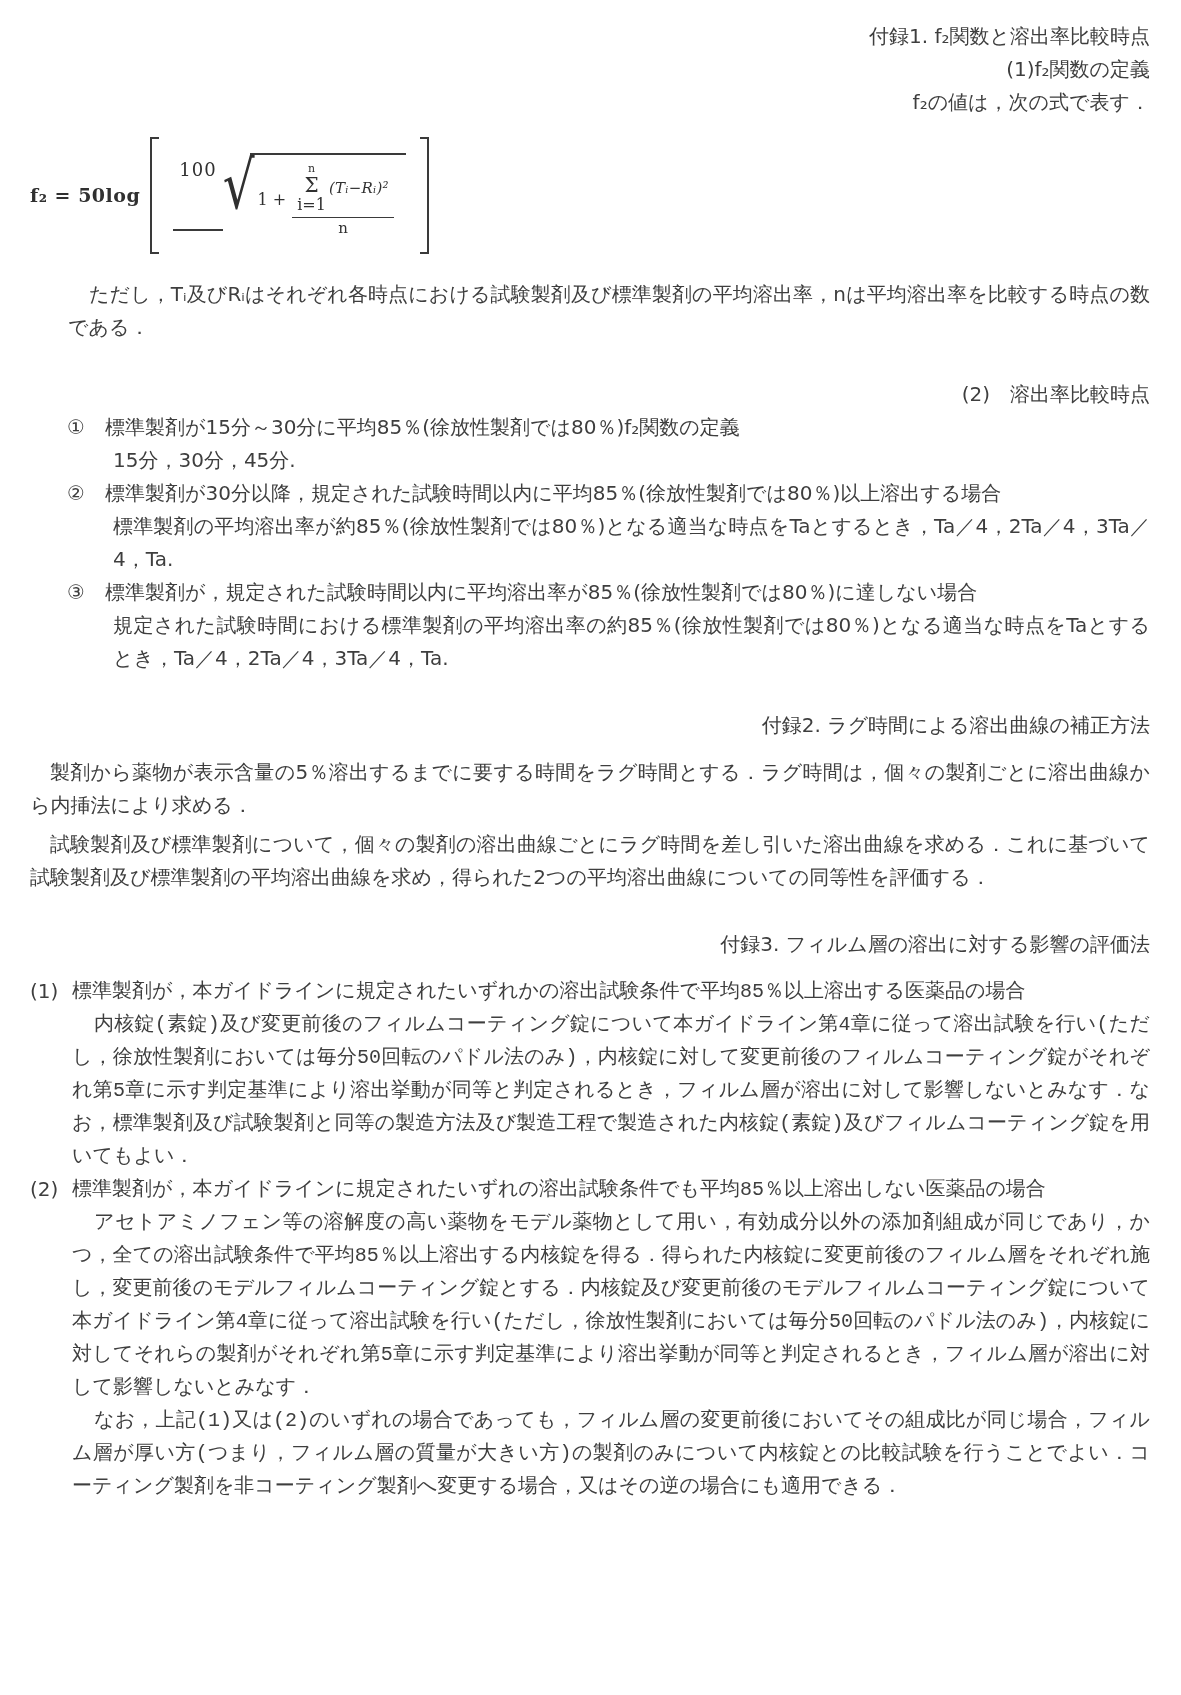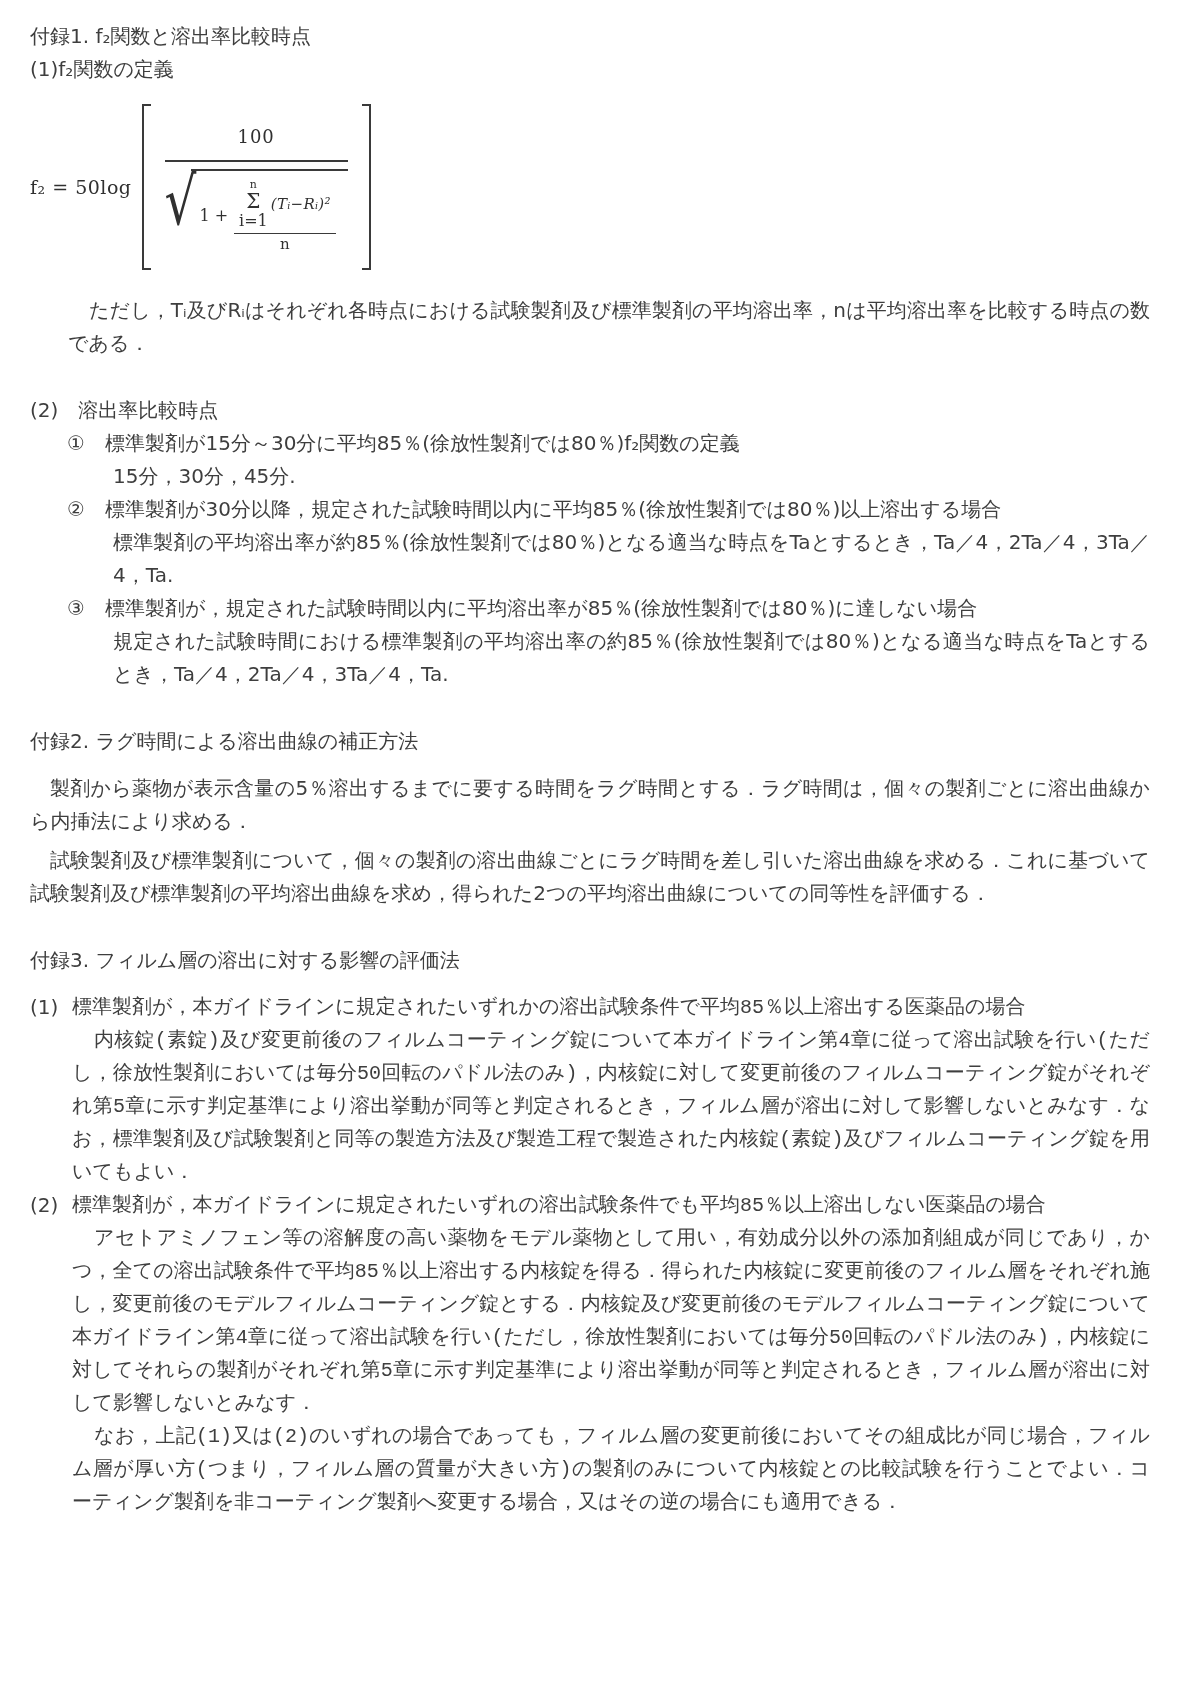--- a/index.html
+++ b/index.html
@@ -6,46 +6,46 @@
   html, body { background:#ffffff; }
   body {
     width:1181px;
     font-family:"DejaVu Sans","Liberation Sans",sans-serif;
     font-size:20px;
     line-height:33px;
     color:#3e3e3e;
   }
   .page { padding:20px 31px 48px 30px; }
 
-  .line { text-align:left; }
+  .line { text-align:right; }
   .just { text-align:justify; }
 
   .indent-def { padding-left:57px; }
 
   
   .para-tadashi { margin-left:38px; text-indent:1.05em; text-align:justify; margin-top:4px; }
 
   .mt-blank { margin-top:34px; }
   .mt-half { margin-top:14px; }
 
   
   .formula {
     display:flex;
     align-items:center;
     margin:18px 0 24px 0;
     font-family:"DejaVu Serif","Liberation Serif",serif;
     color:#303030;
   }
-  .f-lhs { font-size:19px; margin-right:10px; letter-spacing:0.5px; }
+  .f-lhs { font-size:19px; margin-right:10px; letter-spacing:0.5px;font-weight:bold; }
   .bracket { width:9px; align-self:stretch; }
   .bracket-left  { border-left:2px solid #3a3a3a; border-top:2px solid #3a3a3a; border-bottom:2px solid #3a3a3a; }
   .bracket-right { border-right:2px solid #3a3a3a; border-top:2px solid #3a3a3a; border-bottom:2px solid #3a3a3a; }
   .frac {
     display:flex;
-    flex-direction:column;
+    flex-direction:row;
     align-items:center;
     padding:16px 14px;
   }
   .frac-num {
     align-self:stretch;
     text-align:center;
     font-size:18px;
     letter-spacing:1px;
     border-bottom:2px solid #3a3a3a;
     padding:0 6px 7px 6px;
@@ -100,20 +100,21 @@
   .abody { text-indent:1.1em; text-align:justify; }
   .anote { text-indent:1.1em; text-align:justify; }
 </style>
 </head>
 <body>
 
 <div class="page">
 
   <p class="line">付録1. f₂関数と溶出率比較時点</p>
   <p class="line">(1)f₂関数の定義</p>
+  <p class="line indent-def">f₂の値は，次の式で表す．</p>
 
   <div class="formula">
     <span class="f-lhs">f₂ = 50log</span>
     <span class="bracket bracket-left"></span>
     <span class="frac">
       <span class="frac-num">100</span>
       <span class="frac-den">
         <span class="rad-sign">√</span>
         <span class="rad-body">
           <span class="one-plus">1 +</span>

